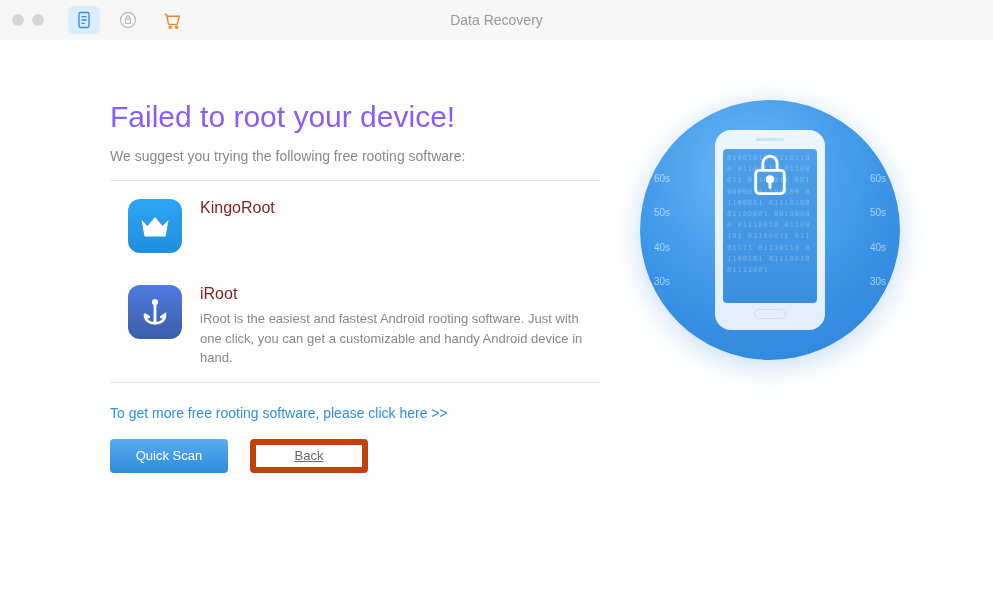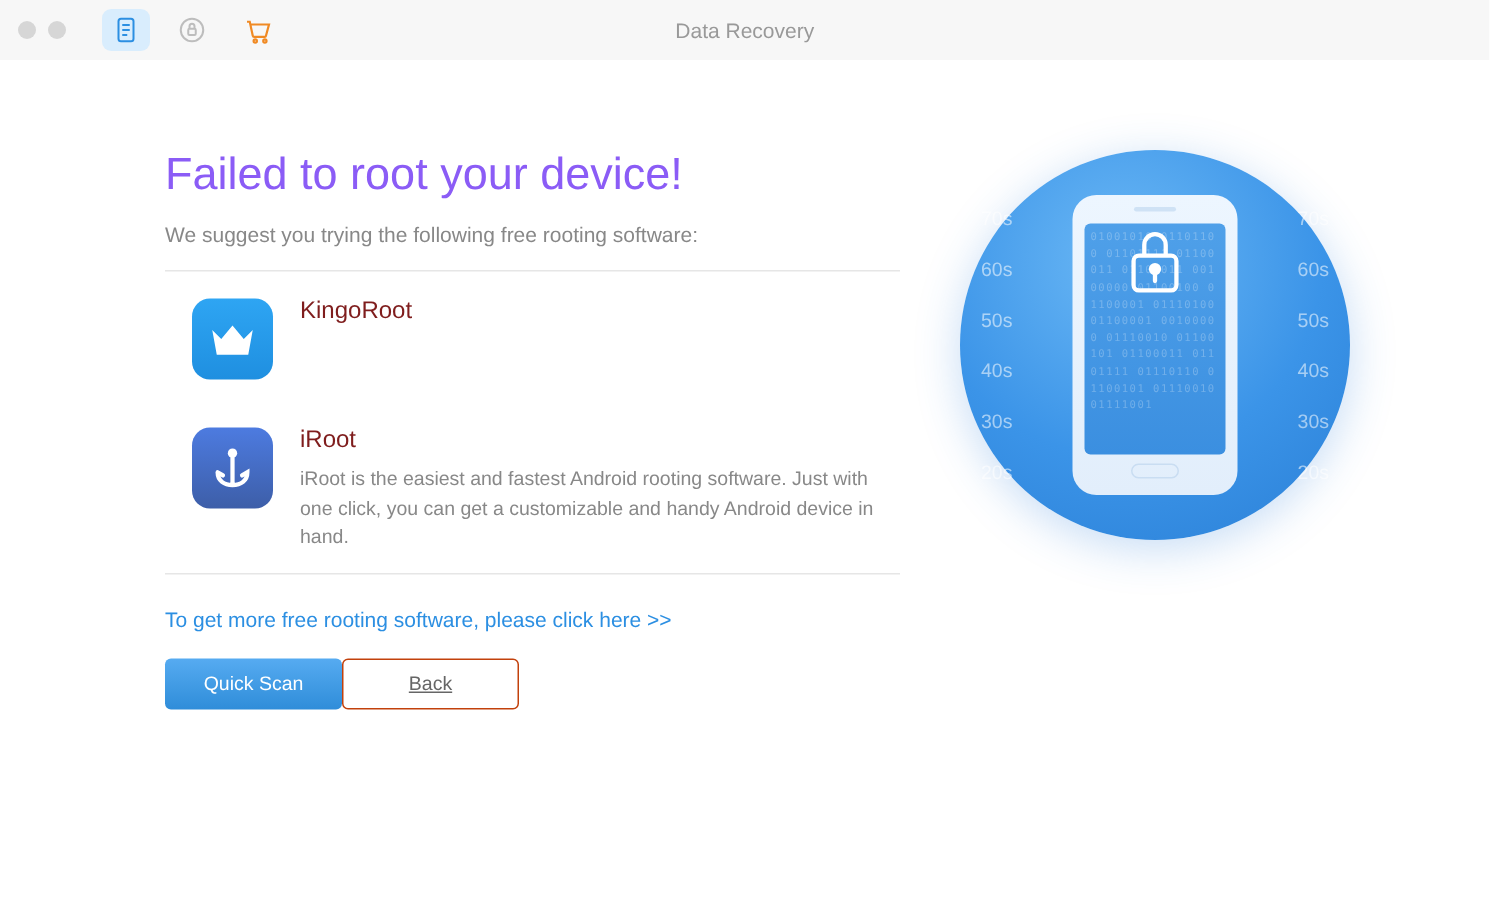--- a/index.html
+++ b/index.html
@@ -57,31 +57,31 @@
     }
     .kingo-bg { background: linear-gradient(180deg, #2ea5f3 0%, #1f8fe0 100%); }
     .iroot-bg { background: linear-gradient(180deg, #4d7be0 0%, #3d5ea8 100%); }
     .software-text { flex: 1; }
     .software-name { color: #7f1d1d; font-size: 16px; font-weight: 400; margin-bottom: 6px; cursor: pointer; }
     .software-desc { color: #888; font-size: 13px; line-height: 1.5; }
     .more-link {
       display: block; margin-top: 22px; color: #2c8fe2; font-size: 14px;
       text-decoration: none; cursor: pointer; margin-bottom: 18px;
     }
-    .button-row { display: flex; }
+    .button-row { display: flex; gap: 22px; }
     .btn {
       width: 118px; height: 34px; border-radius: 4px; font-size: 13px;
       display: flex; align-items: center; justify-content: center; cursor: pointer;
     }
     .btn-primary {
       background: linear-gradient(180deg, #56abf1 0%, #2f8dd9 100%);
       color: #fff; border: none;
     }
     .btn-secondary {
-      background: #fff; color: #666; border: 1px solid #c2410c; text-decoration: underline;
+      background: #fff; color: #666; border: 6px solid #c2410c; text-decoration: underline;
     }
     .right-col {
       flex: 0 0 auto;
       display: flex; align-items: center; justify-content: center;
       position: relative;
     }
     .circle-art {
       width: 260px; height: 260px; border-radius: 50%;
       background: radial-gradient(circle at 42% 28%, #6bb8f5 0%, #3b94e8 55%, #2a7fd6 100%);
       display: flex; align-items: center; justify-content: center;
@@ -105,21 +105,21 @@
     }
     .binary {
       position: absolute; inset: 0; color: rgba(255,255,255,0.25);
       font-size: 7px; letter-spacing: 1px; line-height: 1.6; padding: 4px;
       font-family: monospace; word-break: break-all;
     }
     .home-btn { margin-top: 6px; width: 32px; height: 10px; border-radius: 6px; border: 1px solid #c9ddf2; }
     .side-scale {
       position: absolute; top: 38px; bottom: 38px; width: 34px;
       display: flex; flex-direction: column; justify-content: space-between;
-      color: rgba(255,255,255,0.55); font-size: 13px;
+      color: rgba(255,255,255,0.55); font-size: 10px;
     }
     .side-scale.left { left: 14px; align-items: flex-start; }
     .side-scale.right { right: 14px; align-items: flex-end; }
     .bg-rings {
       position: absolute; top: -120px; right: -220px; pointer-events: none;
     }
   </style>
 </head>
 <body>
 

